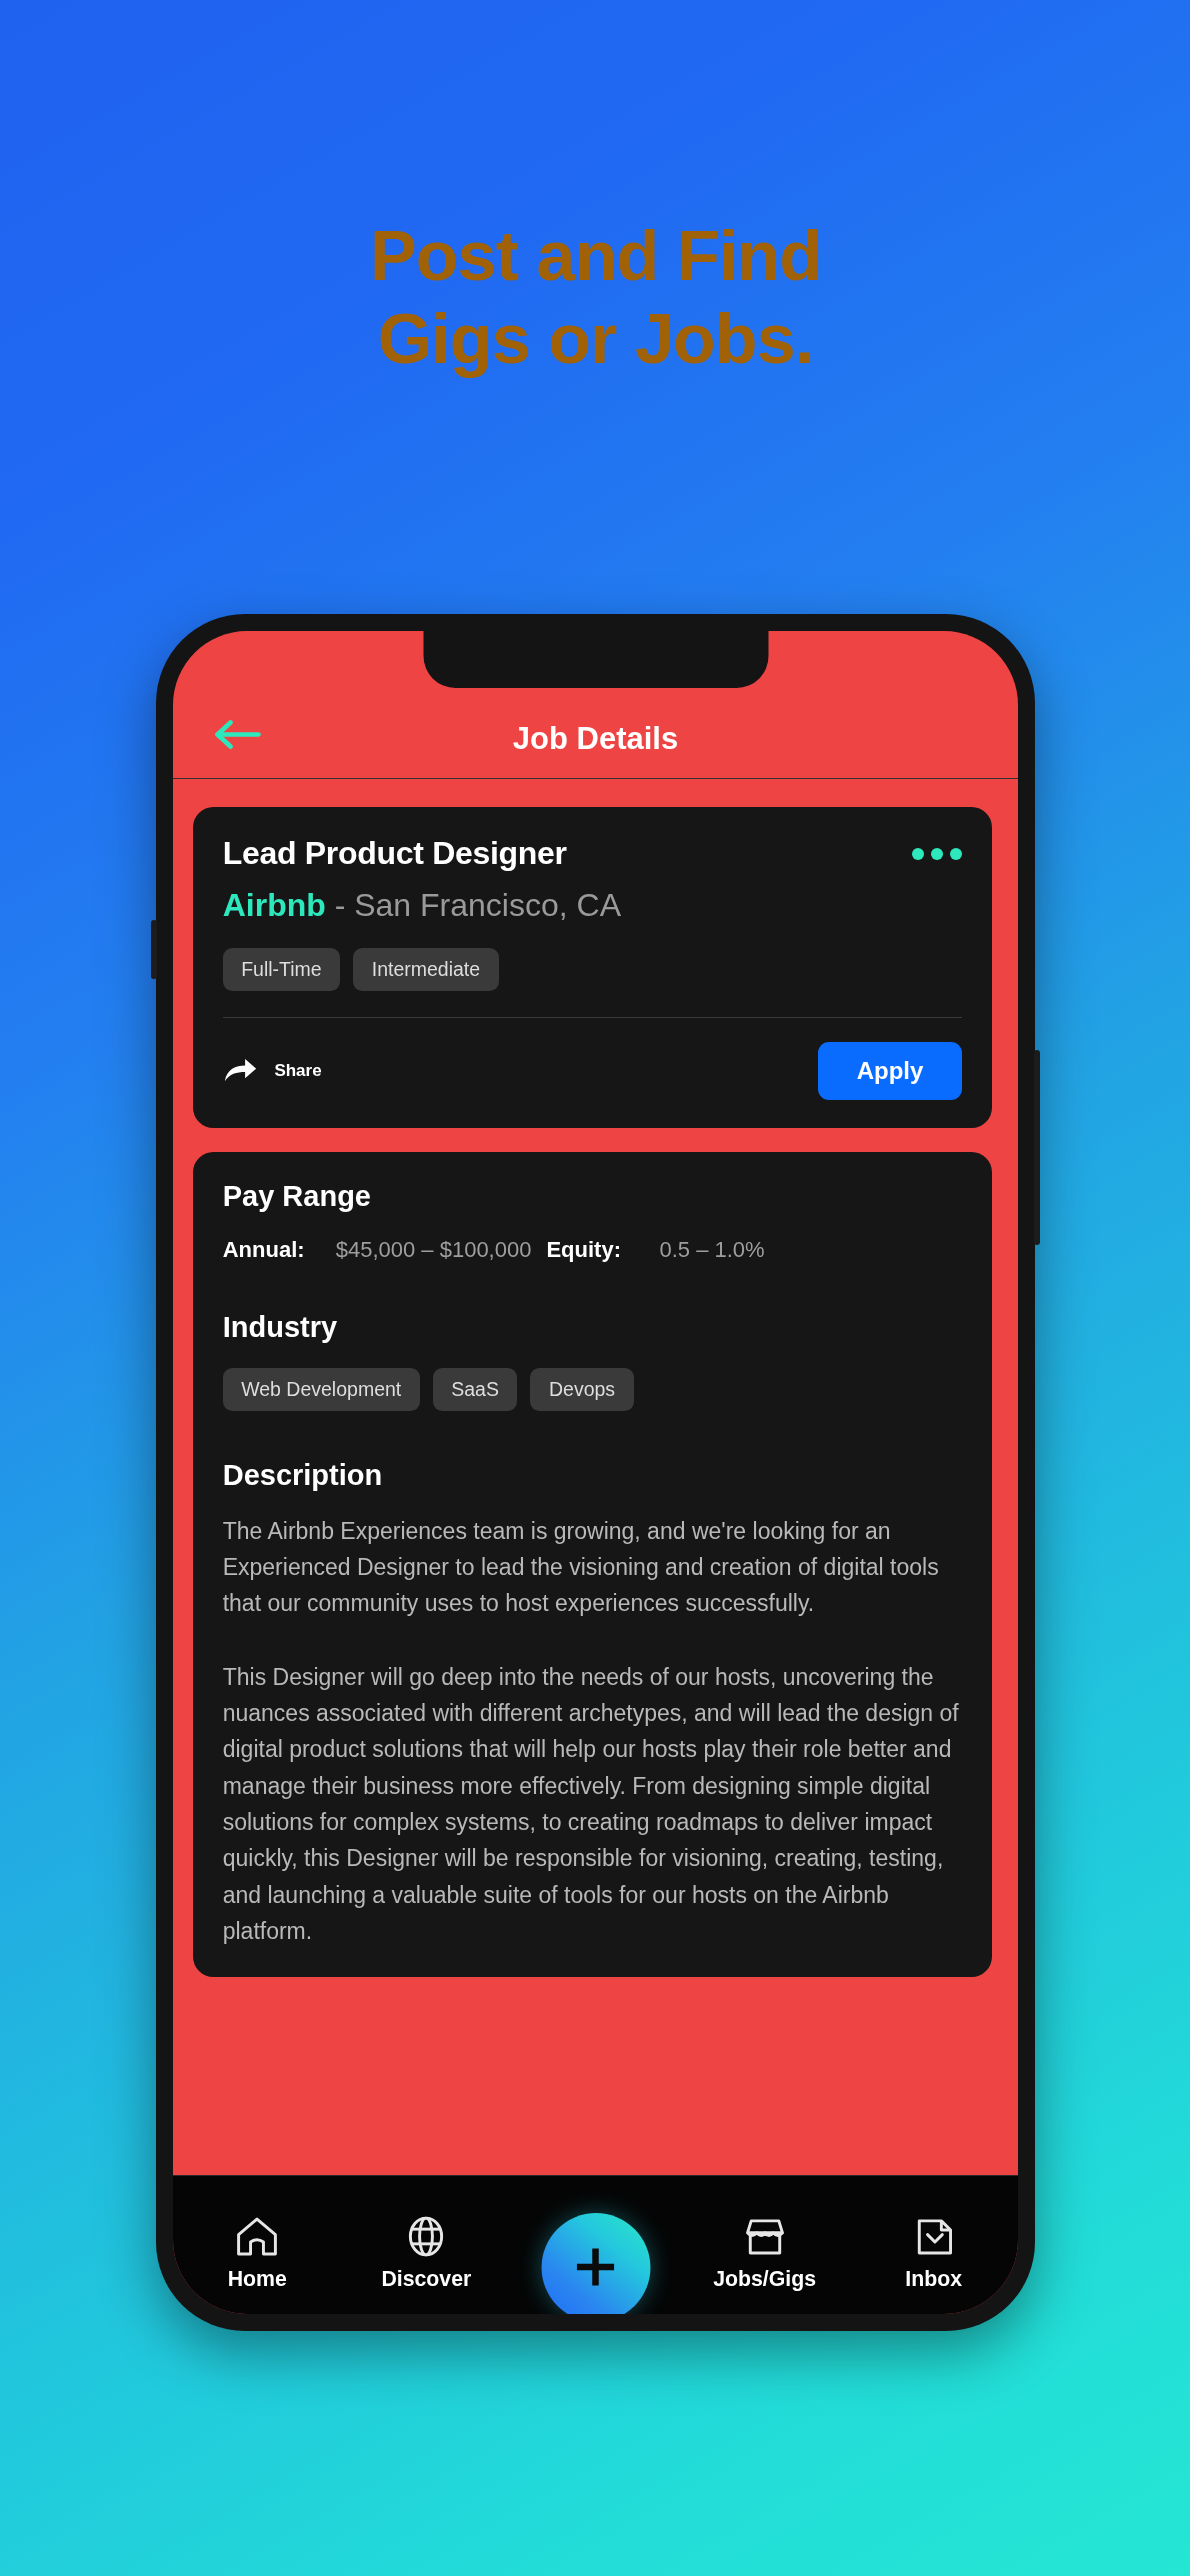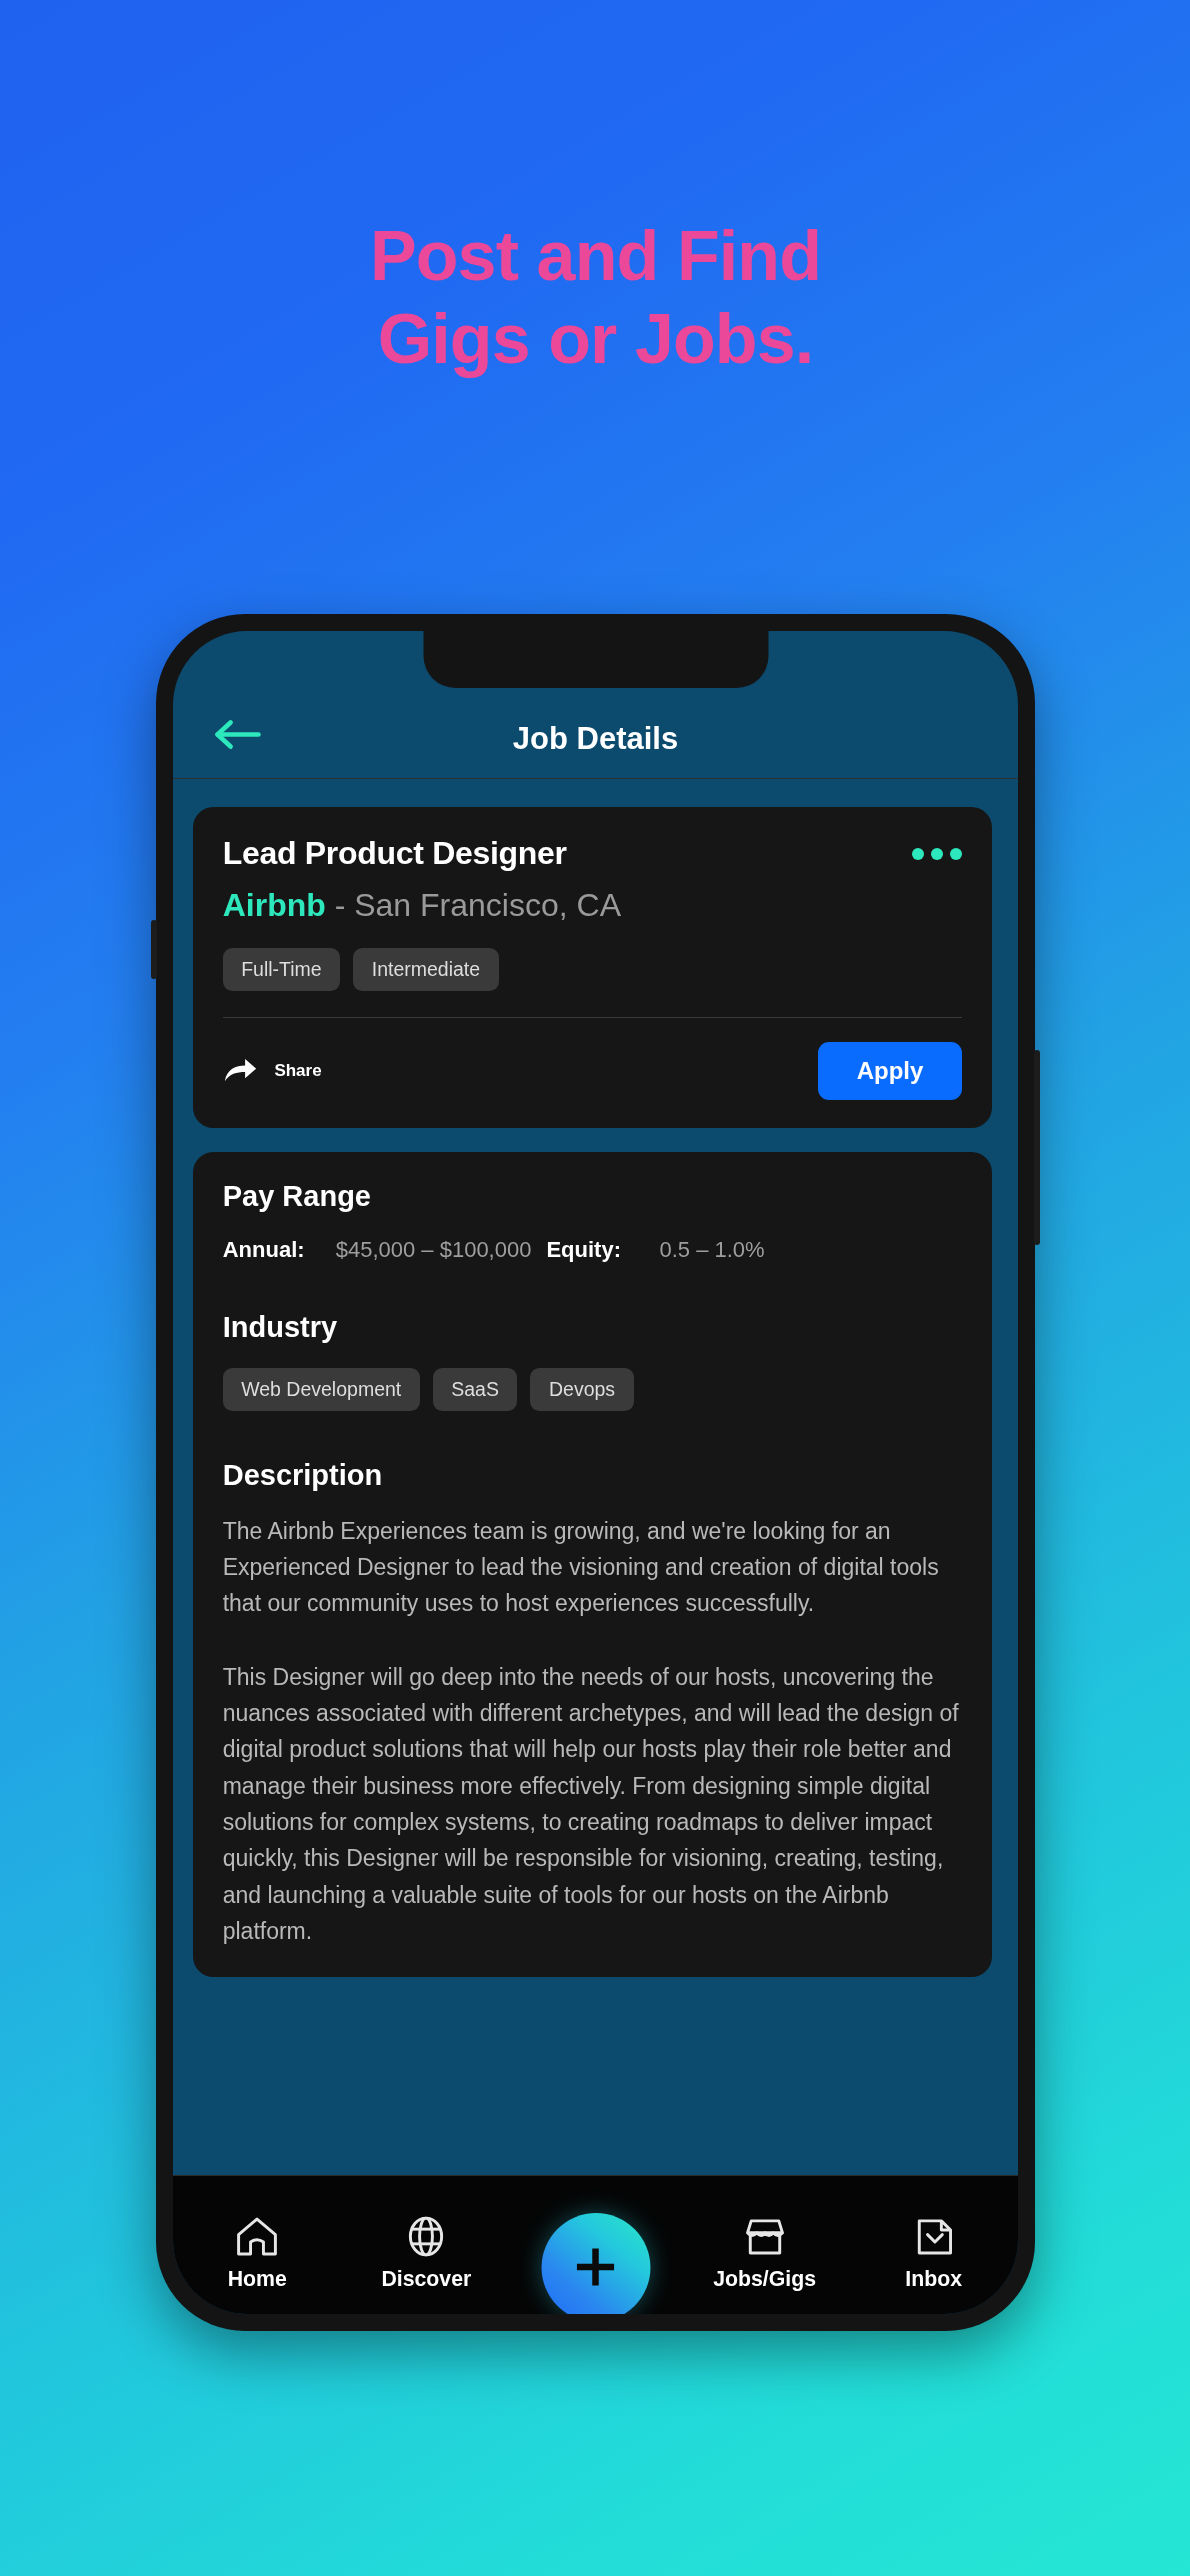--- a/index.html
+++ b/index.html
@@ -17,21 +17,21 @@
        #21c4dd 72%,
        #22dcd8 88%,
        #24e6d4 100%);
     position:relative;
   }
   
   .headline {
     position:absolute;
     top:215px; left:0; right:0;
     text-align:center;
-    color:#ec4899;
+    color:#a16207;
     font-size:70px;
     font-weight:bold;
     line-height:1.18;
     letter-spacing:-0.9px;
   }
   .headline .hl-line { display:block; }
 
   
   .device {
     position:absolute;
@@ -46,21 +46,21 @@
     content:""; position:absolute; left:-4.6px; top:306px;
     width:5.6px; height:59px; background:#1c1c1c; border-radius:3.7px;
   }
   .device::after { 
     content:""; position:absolute; right:-4.6px; top:436px;
     width:5.6px; height:195px; background:#1c1c1c; border-radius:3.7px;
   }
   .screen {
     position:relative;
     width:100%; height:100%;
-    background:#0c4a6e;
+    background:#ef4444;
     border-radius:74px;
     overflow:hidden;
     display:flex; flex-direction:column;
   }
   .notch {
     position:absolute; top:0; left:50%; transform:translateX(-50%);
     width:345px; height:57px;
     background:#141414;
     border-bottom-left-radius:32px; border-bottom-right-radius:32px;
     z-index:5;

